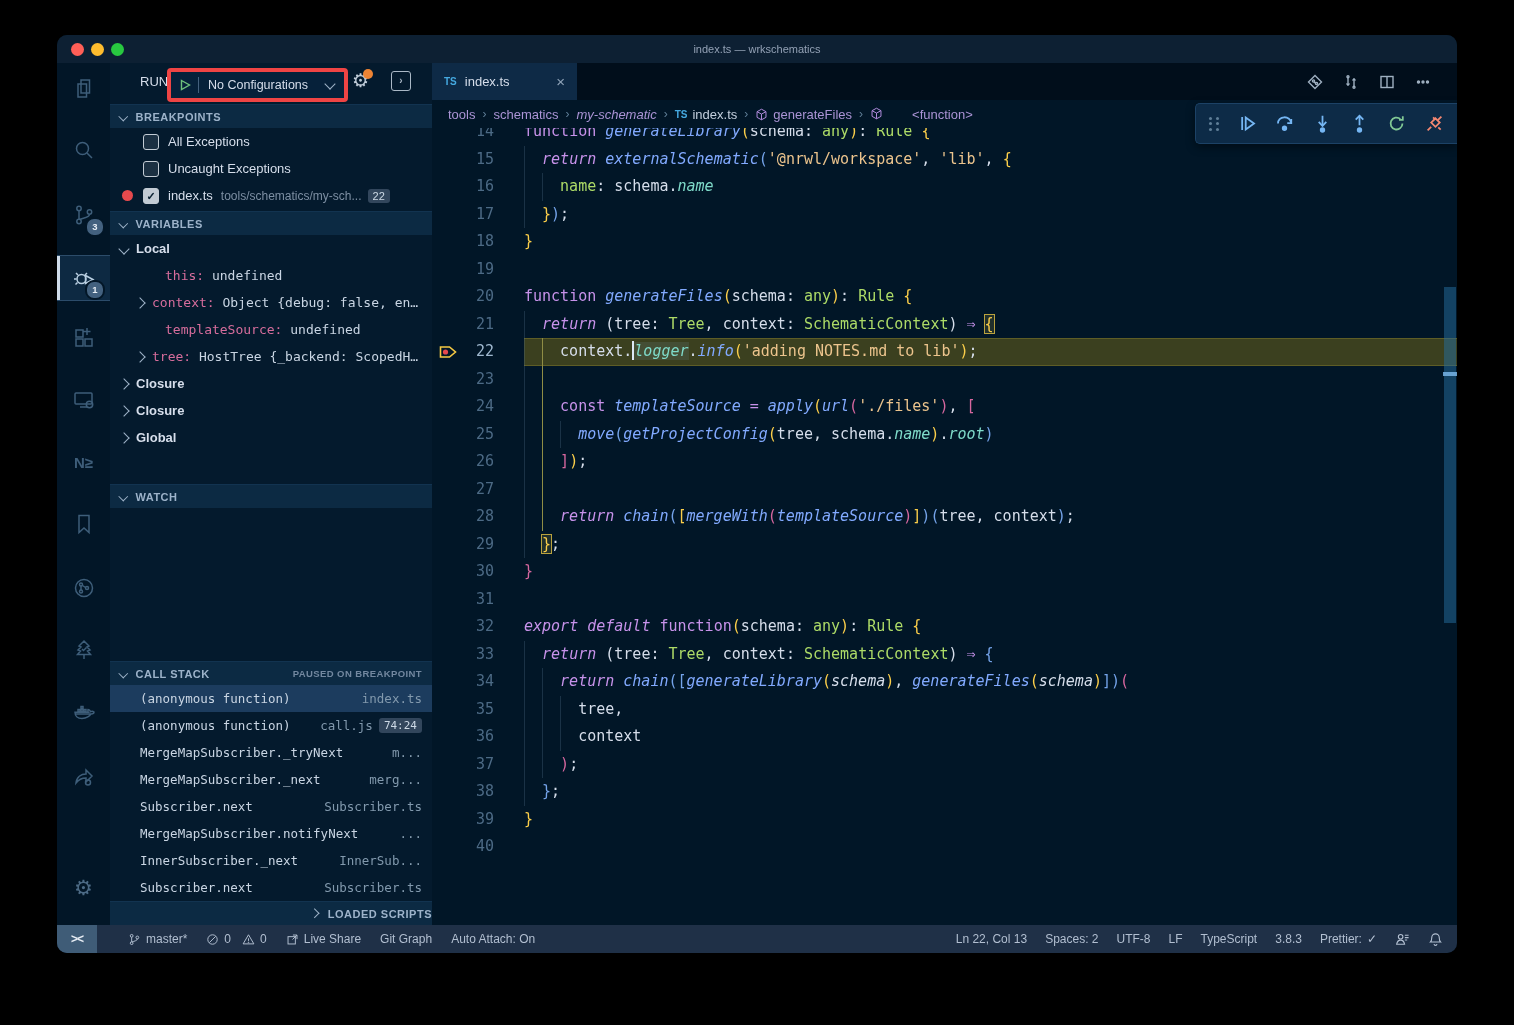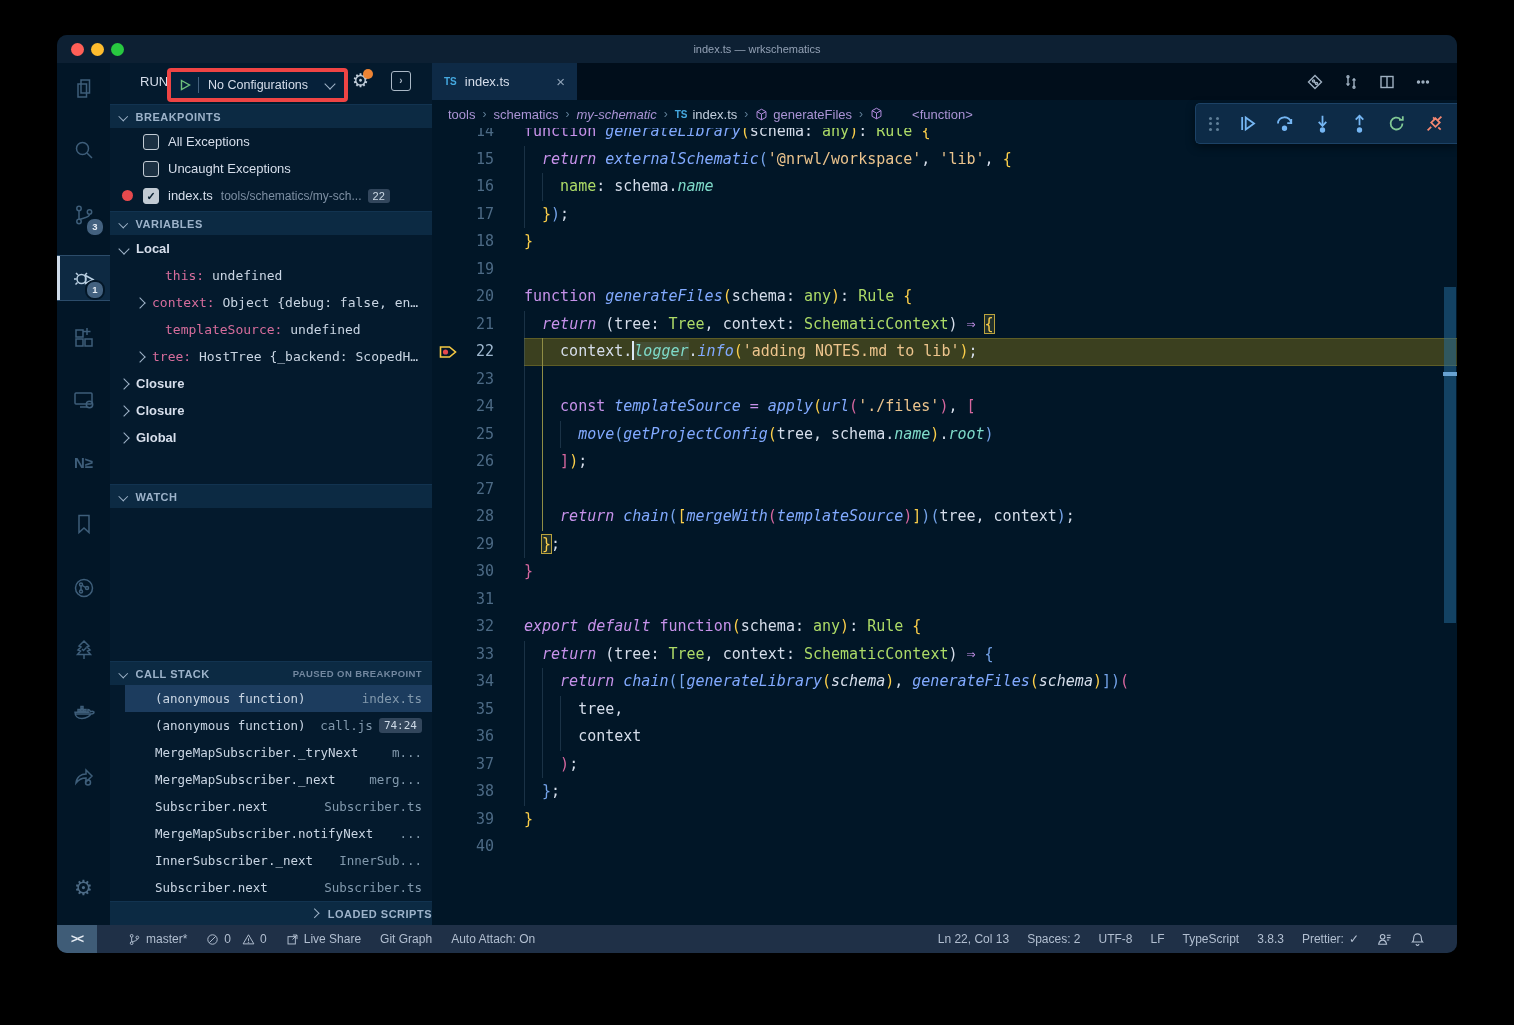--- a/index.html
+++ b/index.html
@@ -48,21 +48,21 @@
       margin-left:33px;margin-right:9px;flex:none;}
   .cb.on{background:#c2cbd4;color:#0b2233;font-size:11px;font-weight:bold;line-height:14px;text-align:center;}
   .bpdot{position:absolute;left:12px;width:11px;height:11px;border-radius:50%;background:#e5494d;}
   .bppath{color:#7d8fa3;font-size:12px;margin-left:8px;white-space:nowrap;overflow:hidden;}
   .nbadge{background:#32465c;color:#cdd9e5;border-radius:3px;padding:1px 5px;font-size:11px;margin-left:6px;margin-right:8px;}
   .vrow{position:absolute;left:0;right:0;height:27px;display:flex;align-items:center;color:#d6deeb;}
   .vrow .chev{margin-right:8px;flex:none;}
   .scopelbl{font-size:13px;font-weight:bold;color:#d6deeb;}
   .vmono{font-family:"DejaVu Sans Mono",monospace;font-size:13px;white-space:nowrap;overflow:hidden;}
   .vname{color:#d76d9c;} .vval{color:#c9d5e3;}
-  .csrow{position:absolute;left:15px;right:0;height:27px;display:flex;align-items:center;
+  .csrow{position:absolute;left:0;right:0;height:27px;display:flex;align-items:center;
          font-family:"DejaVu Sans Mono",monospace;font-size:12.5px;color:#c9d5e3;padding:0 10px 0 30px;box-sizing:border-box;}
   .csrow.sel{background:#1c3c5e;}
   .csfn{white-space:nowrap;overflow:hidden;}
   .csfile{margin-left:auto;color:#8299ad;padding-left:8px;white-space:nowrap;}
   
   .editor{position:absolute;left:375px;top:28px;right:0;bottom:28px;background:#011627;}
   .tabbar{position:absolute;left:0;top:0;right:0;height:37px;background:#010e1b;}
   .tab{position:absolute;left:0;top:0;width:145px;height:37px;background:#0e2a46;display:flex;align-items:center;
        padding:0 12px;box-sizing:border-box;gap:8px;color:#d6deeb;font-size:13px;}
   .tsic{color:#45a9e0;font-size:10px;font-weight:bold;}
@@ -104,21 +104,21 @@
   .grip i{width:3px;height:3px;background:#5f7e97;border-radius:50%;}
   .sb{position:absolute;right:0;top:37px;bottom:0;width:14px;z-index:4;}
   .sbthumb{position:absolute;left:1px;right:1px;top:187px;height:336px;background:rgba(37,110,160,.5);}
   .sbmark{position:absolute;left:0;right:0;top:272px;height:4px;background:rgba(120,180,230,.85);}
   
   .statusbar{position:absolute;left:0;right:0;bottom:0;height:28px;background:#1f3047;display:flex;align-items:center;
              color:#b2bfd1;font-size:12px;}
   .statusbar svg{stroke:#b2bfd1;fill:none;stroke-width:1.2;}
   .sitem{display:flex;align-items:center;gap:5px;white-space:nowrap;}
   .sleft{display:flex;align-items:center;gap:19px;}
-  .sright{display:flex;align-items:center;gap:18px;margin-left:auto;padding-right:32px;}
+  .sright{display:flex;align-items:center;gap:18px;margin-left:auto;padding-right:14px;}
   .remote{width:40px;height:28px;background:#3f5c77;color:#e8eef5;font-weight:bold;font-size:12px;
           display:flex;align-items:center;justify-content:center;letter-spacing:-1px;margin-right:12px;}
 </style>
 </head>
 <body>
 
 <div class="stage">
  <div class="window">
 
   <div class="titlebar">

